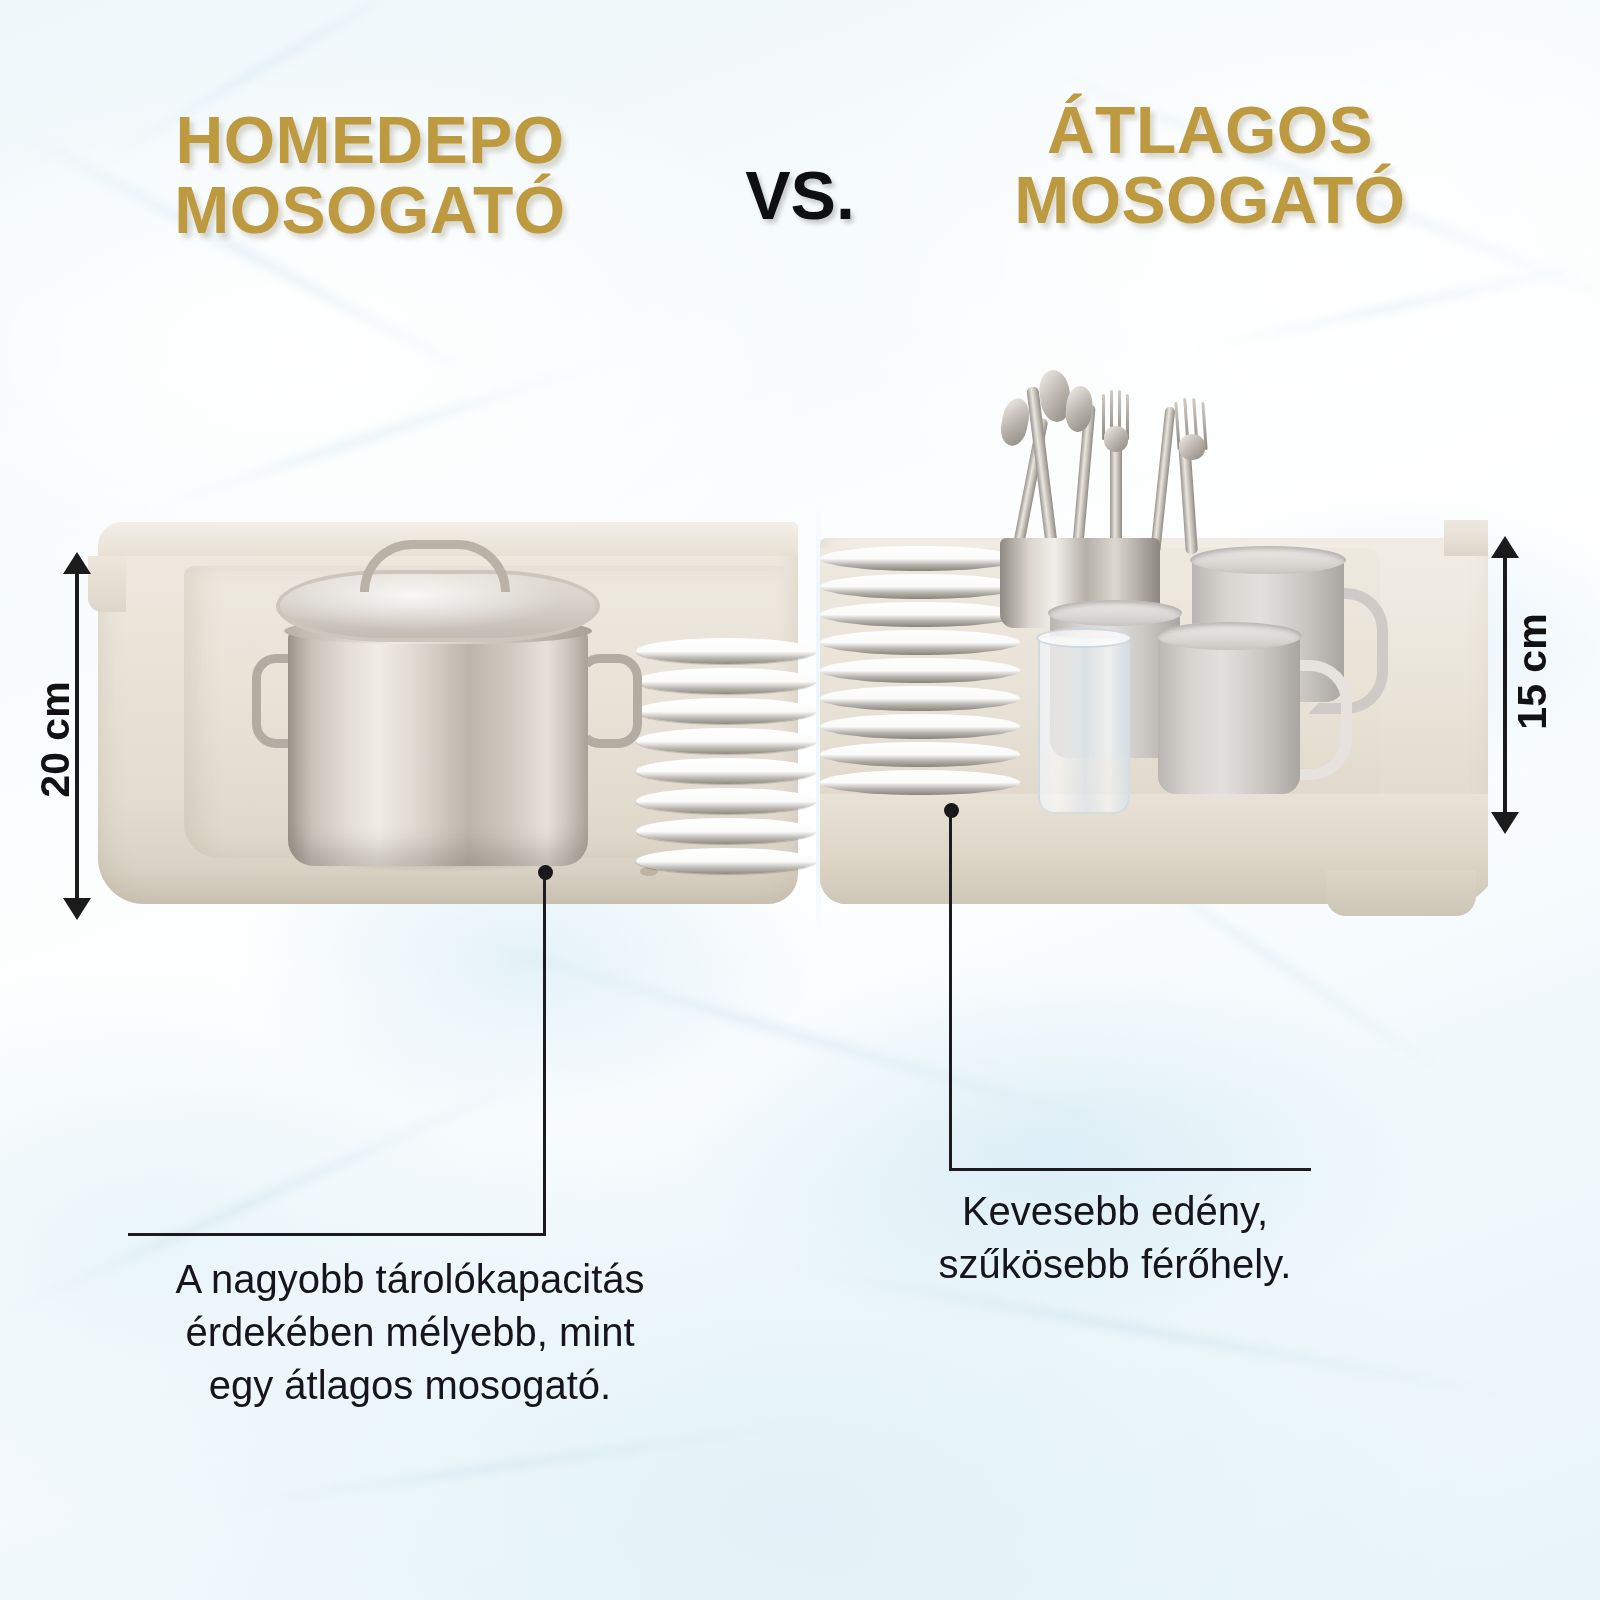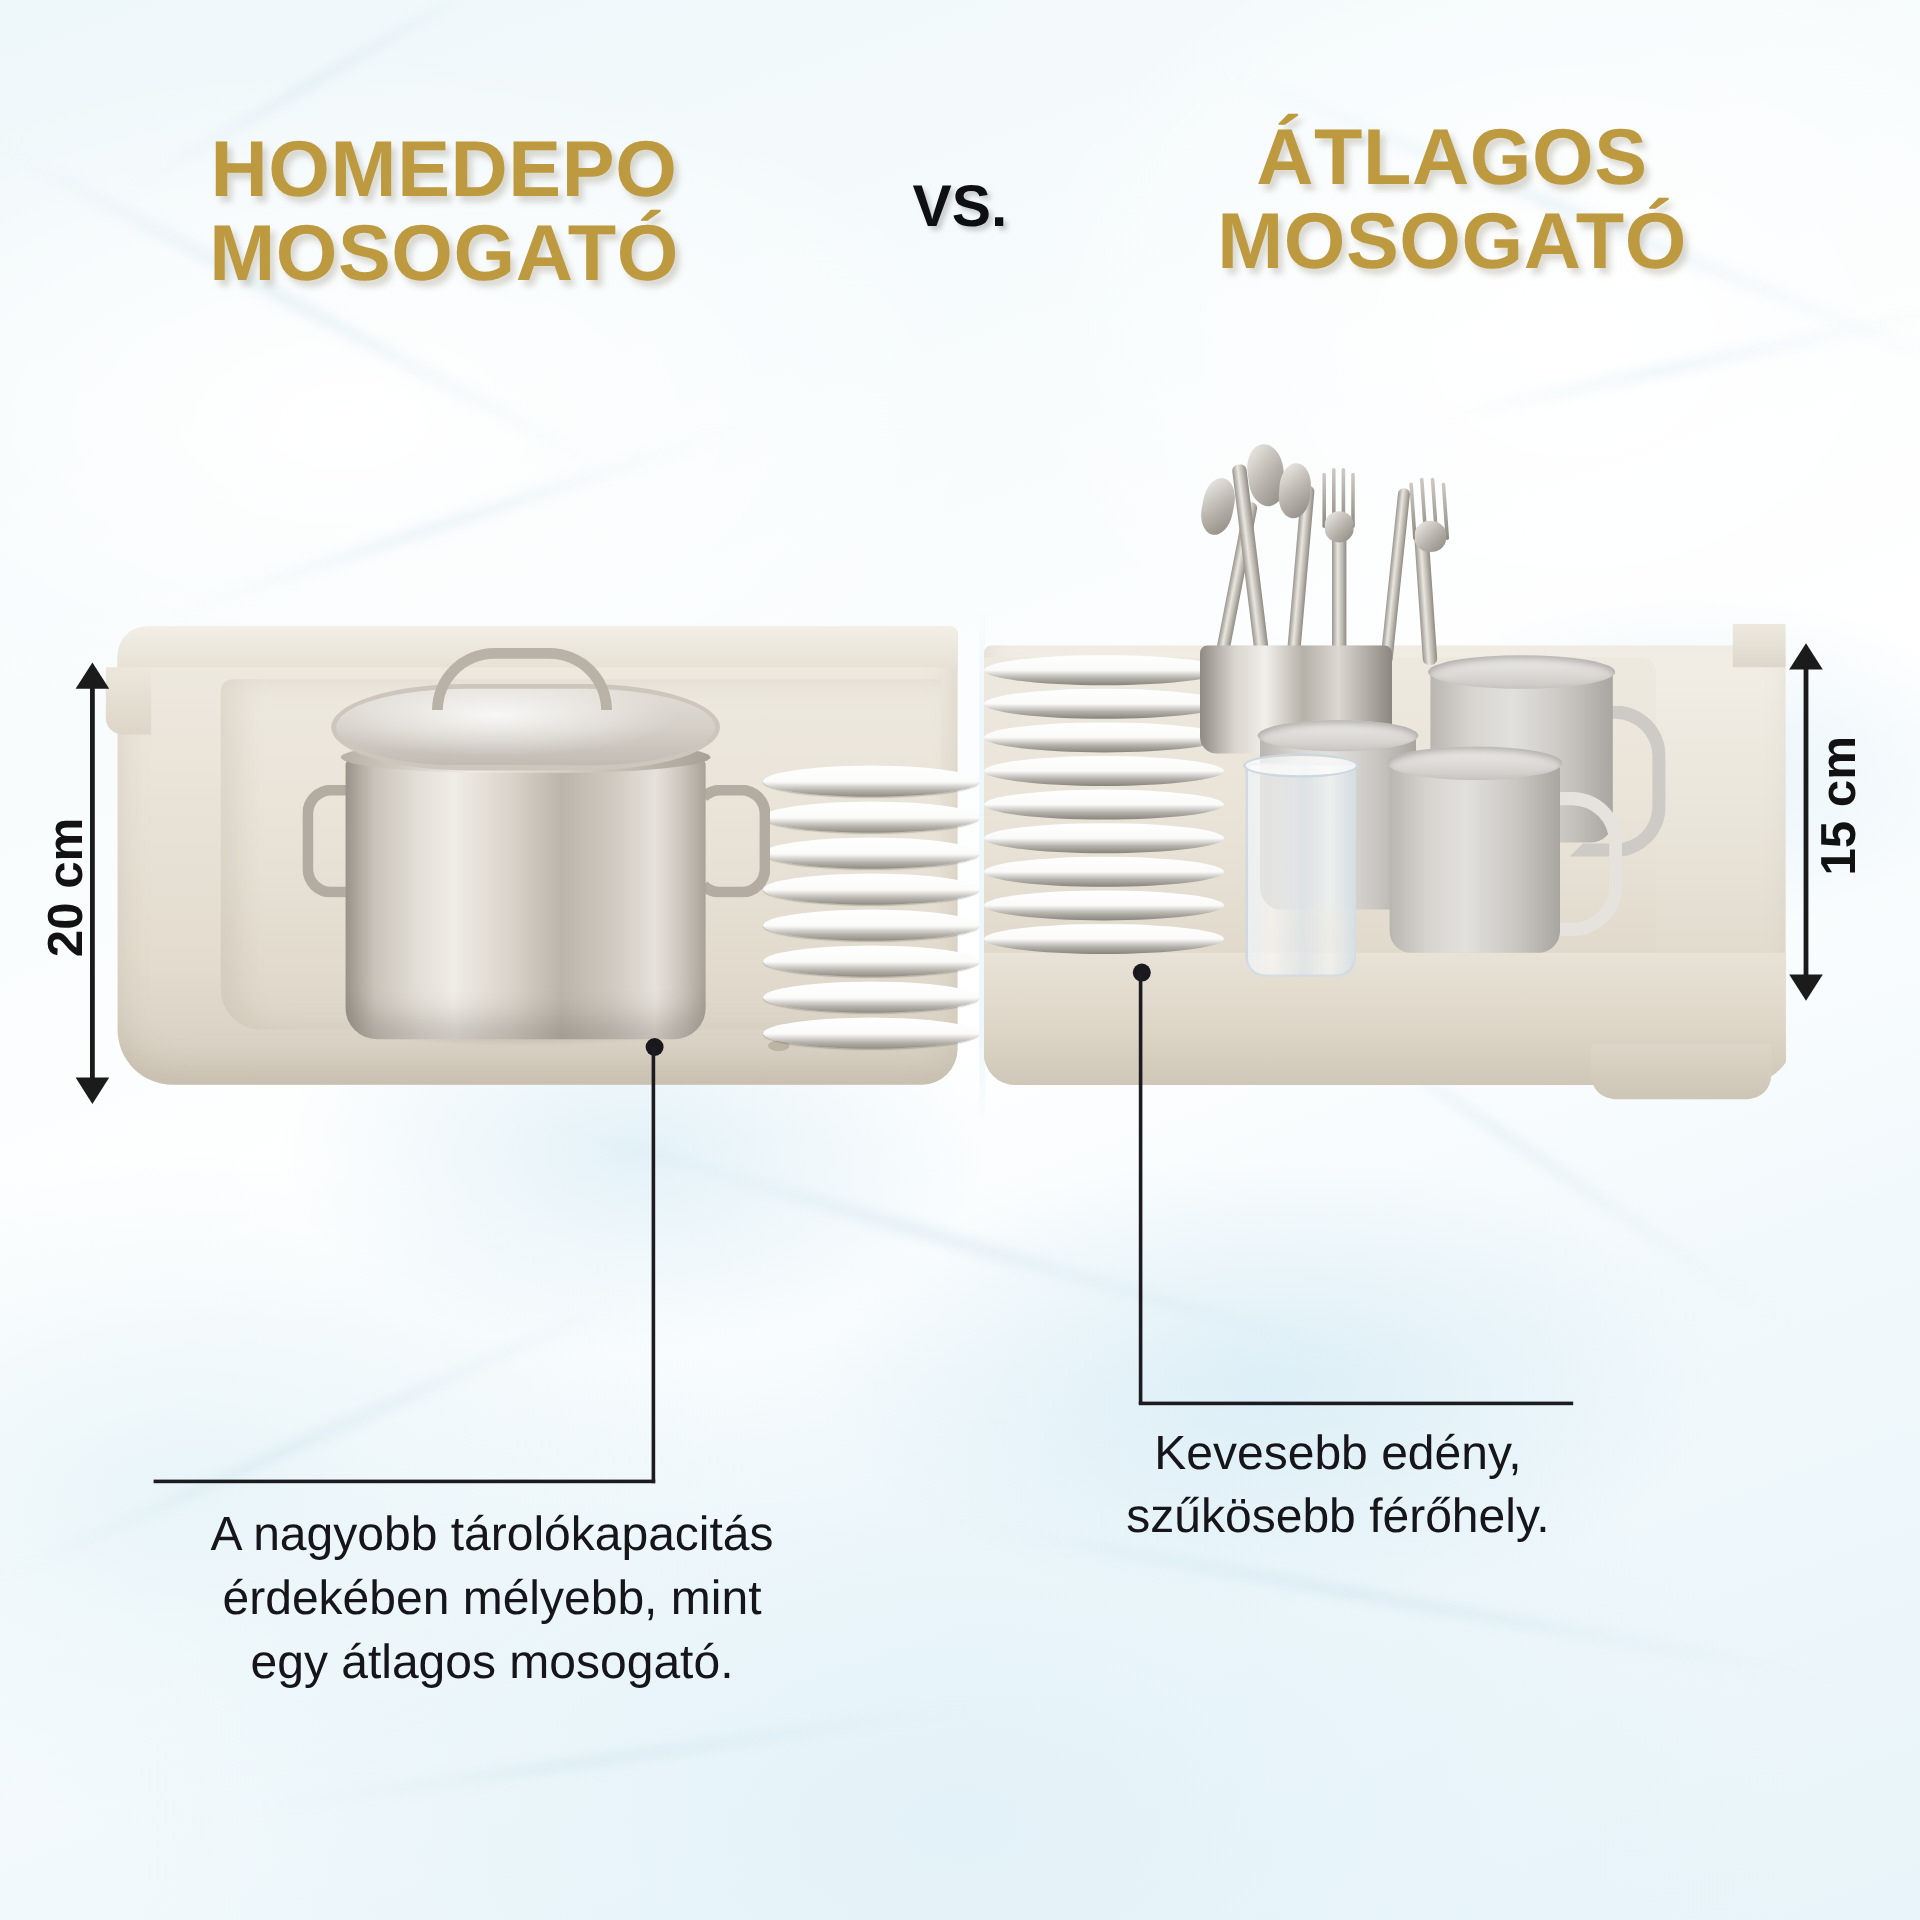--- a/index.html
+++ b/index.html
@@ -74,25 +74,25 @@
     left: 900px;
     top: 96px;
     width: 620px;
     text-align: center;
     color: #bd9a3f;
     font-size: 66px;
   }
   #vs-label {
     position: absolute;
     left: 700px;
-    top: 144px;
+    top: 156px;
     width: 200px;
     text-align: center;
     color: #0d0f12;
-    font-size: 49px;
+    font-size: 68px;
     font-weight: 700;
     letter-spacing: 0px;
     text-shadow: 3px 4px 4px rgba(90,90,90,.30);
   }
 
   
   #photo-band {
     position: absolute;
     left: 88px;
     top: 370px;

